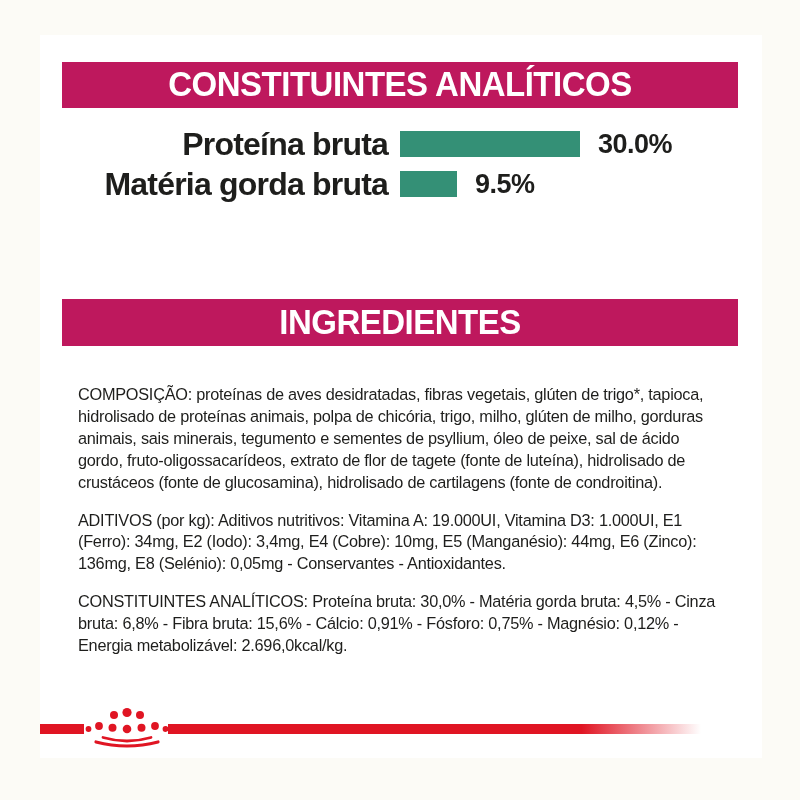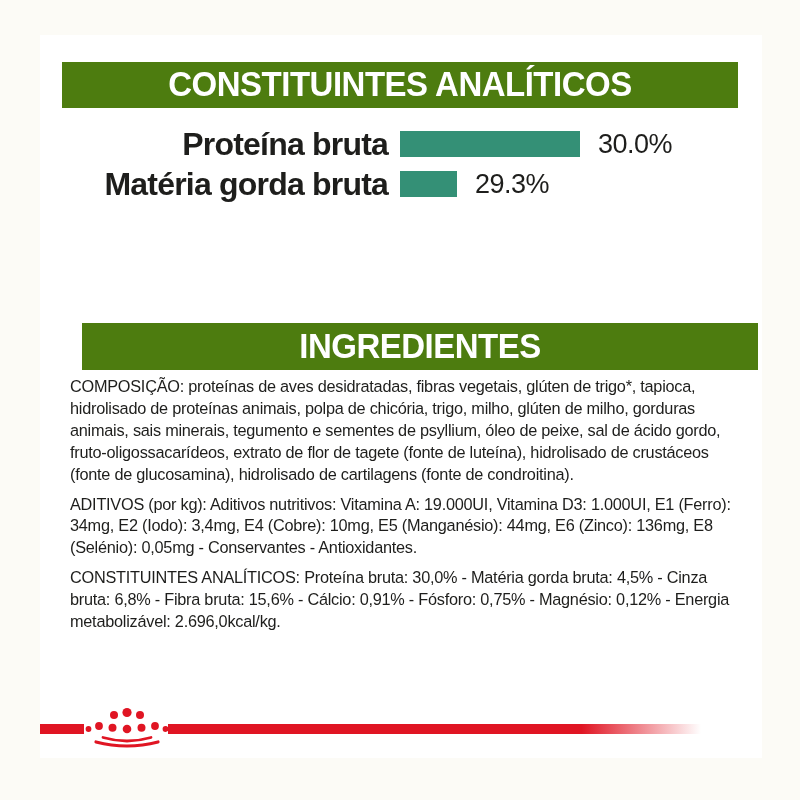--- a/index.html
+++ b/index.html
@@ -8,50 +8,50 @@
     background:#fcfbf6;
     font-family:"Liberation Sans", sans-serif;
     color:#1e1e1c;
   }
   .inner-panel{
     position:absolute;left:40px;top:35px;width:722px;height:723px;
     background:#ffffff;
   }
   .section-header{
     position:absolute;left:62px;width:676px;height:47px;
-    background:#4d7c0f;
+    background:#be185d;
     display:flex;align-items:center;justify-content:center;
   }
   .section-header .hdr-text{
     color:#ffffff;font-weight:700;font-size:33px;letter-spacing:-0.5px;
     transform:scaleY(1.04);white-space:nowrap;
   }
   #header-analytics{top:62px;height:46px;}
-  #header-ingredients{top:323px;margin-left:20px;}
+  #header-ingredients{top:299px;}
   .chart{
     position:absolute;left:62px;top:124px;width:676px;
   }
   .chart-row{
     display:flex;align-items:center;height:40px;
   }
   .chart-label{
     width:326px;text-align:right;padding-right:12px;flex:none;
     font-size:32px;font-weight:700;letter-spacing:-0.8px;white-space:nowrap;
   }
   .chart-bar{
     height:26px;flex:none;background:#349076;
   }
   .chart-value{
-    margin-left:18px;font-size:27px;font-weight:400;letter-spacing:-0.5px;white-space:nowrap;
+    margin-left:18px;font-size:27px;font-weight:700;letter-spacing:-0.5px;white-space:nowrap;
   }
   .ingredients-text{
     position:absolute;left:62px;top:368px;width:678px;
     font-size:16.3px;line-height:21.9px;letter-spacing:-0.25px;
   }
-  .ingredients-text p{margin:8px;}
+  .ingredients-text p{margin:16px;}
   .red-line{
     position:absolute;top:724px;height:10px;background:#e01523;
   }
   #red-line-left{left:40px;width:44px;}
   #red-line-right{
     left:168px;width:544px;
     background:linear-gradient(to right,#e01523 0%,#e01523 76%,rgba(224,21,35,0) 98%);
   }
   #crown-logo{
     position:absolute;left:84px;top:700px;width:84px;height:56px;
@@ -68,21 +68,21 @@
 
 <div class="chart">
   <div class="chart-row">
     <span class="chart-label">Proteína bruta</span>
     <span class="chart-bar" style="width: 180px; background: rgb(52, 144, 118);"></span>
     <span class="chart-value">30.0%</span>
   </div>
   <div class="chart-row">
     <span class="chart-label">Matéria gorda bruta</span>
     <span class="chart-bar" style="width: 57px; background: rgb(52, 144, 118);"></span>
-    <span class="chart-value">29.3%</span>
+    <span class="chart-value">9.5%</span>
   </div>
 </div>
 
 <div class="section-header" id="header-ingredients">
   <span class="hdr-text">INGREDIENTES</span>
 </div>
 
 <div class="ingredients-text">
   <p>COMPOSIÇÃO: proteínas de aves desidratadas, fibras vegetais, glúten de trigo*, tapioca, hidrolisado de proteínas animais, polpa de chicória, trigo, milho, glúten de milho, gorduras animais, sais minerais, tegumento e sementes de psyllium, óleo de peixe, sal de ácido gordo, fruto-oligossacarídeos, extrato de flor de tagete (fonte de luteína), hidrolisado de crustáceos (fonte de glucosamina), hidrolisado de cartilagens (fonte de condroitina).</p>
   <p>ADITIVOS (por kg): Aditivos nutritivos: Vitamina A: 19.000UI, Vitamina D3: 1.000UI, E1 (Ferro): 34mg, E2 (Iodo): 3,4mg, E4 (Cobre): 10mg, E5 (Manganésio): 44mg, E6 (Zinco): 136mg, E8 (Selénio): 0,05mg - Conservantes - Antioxidantes.</p>

